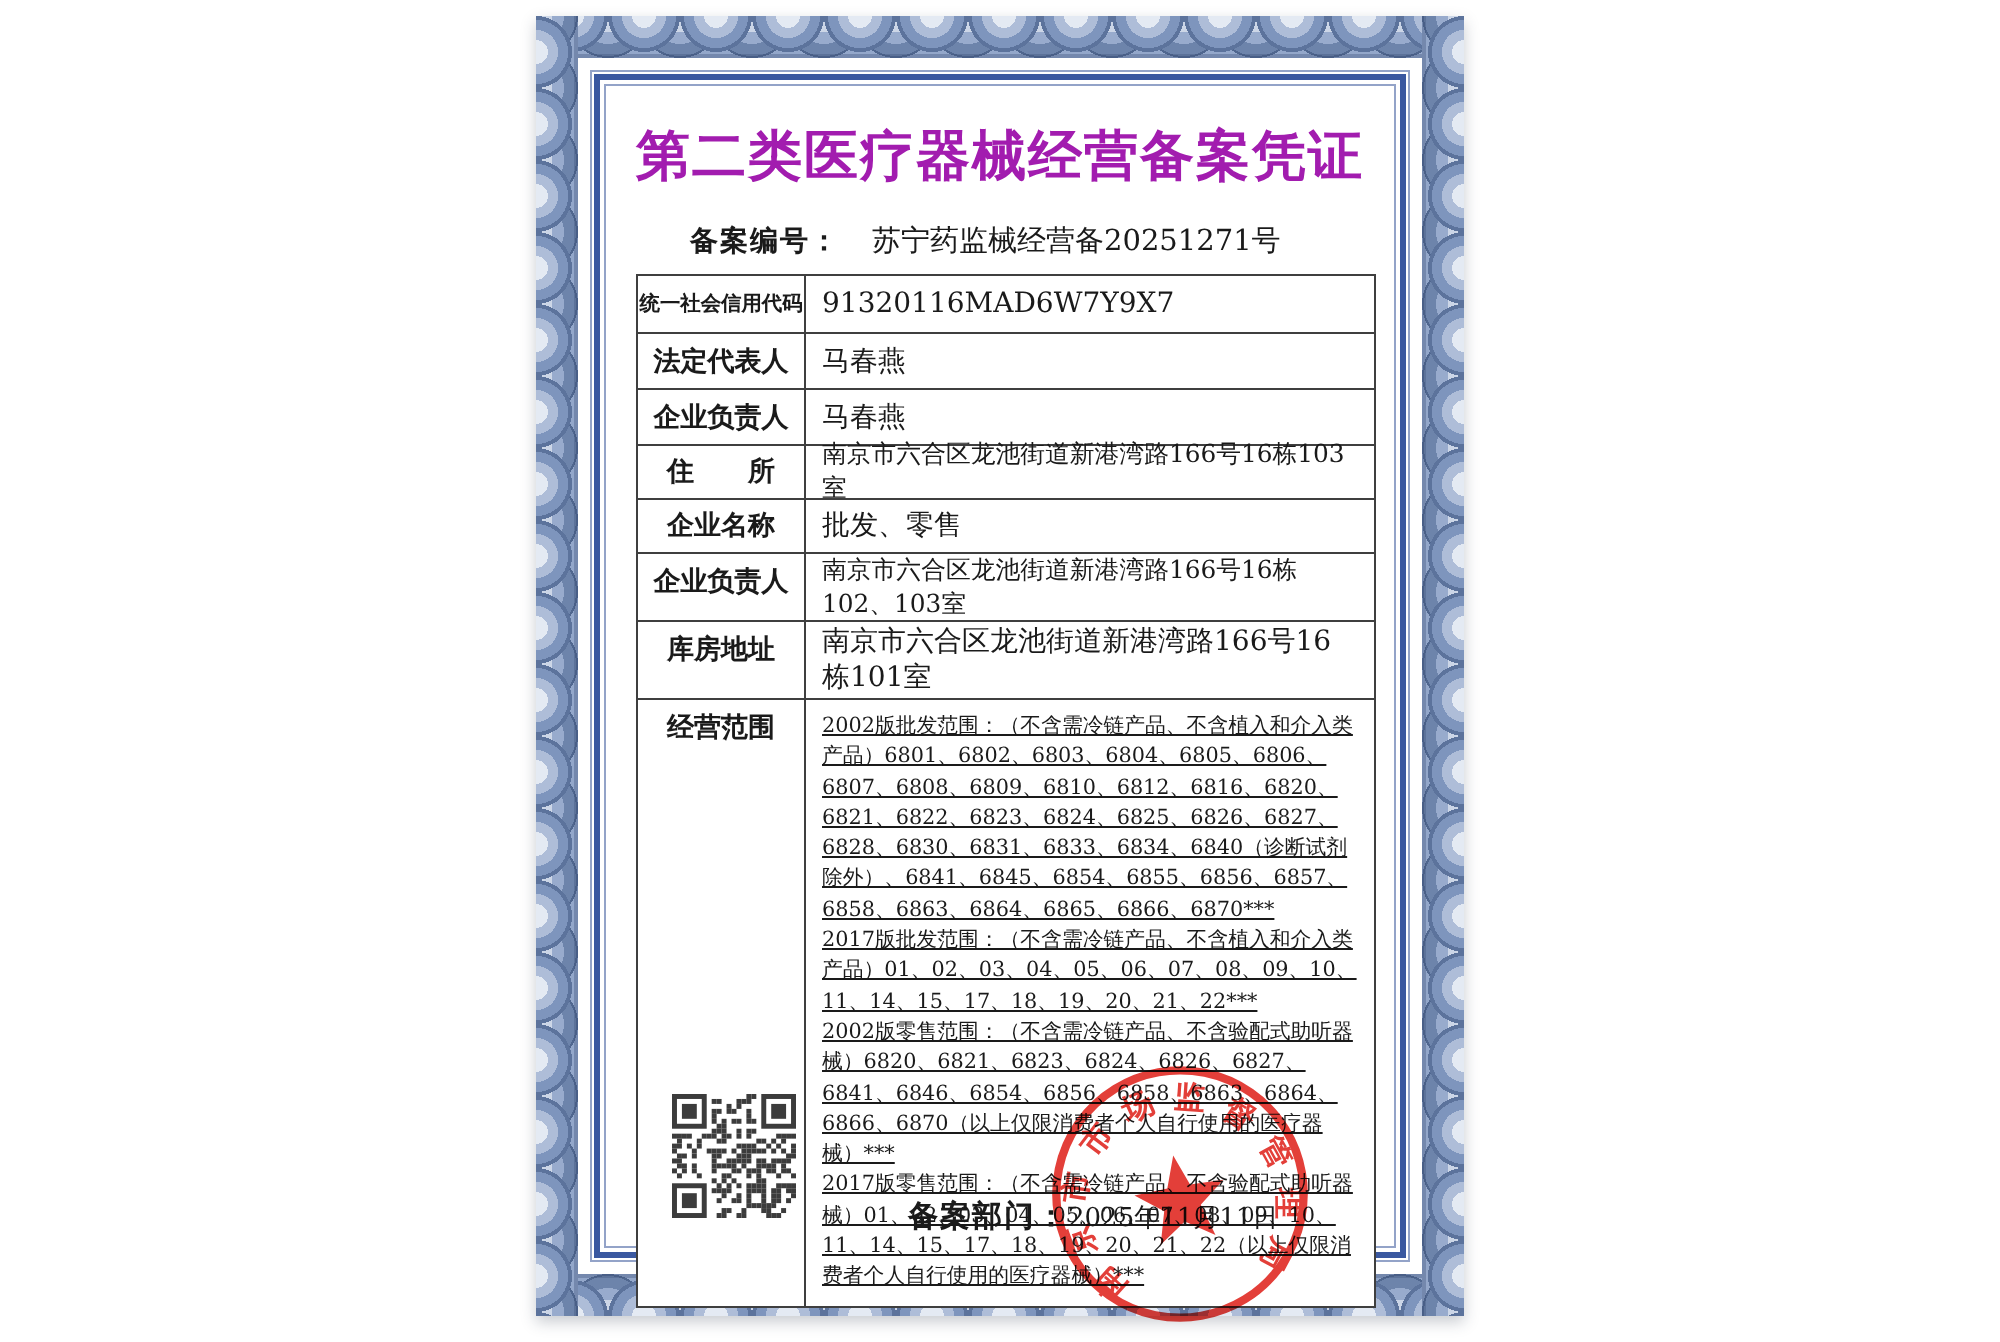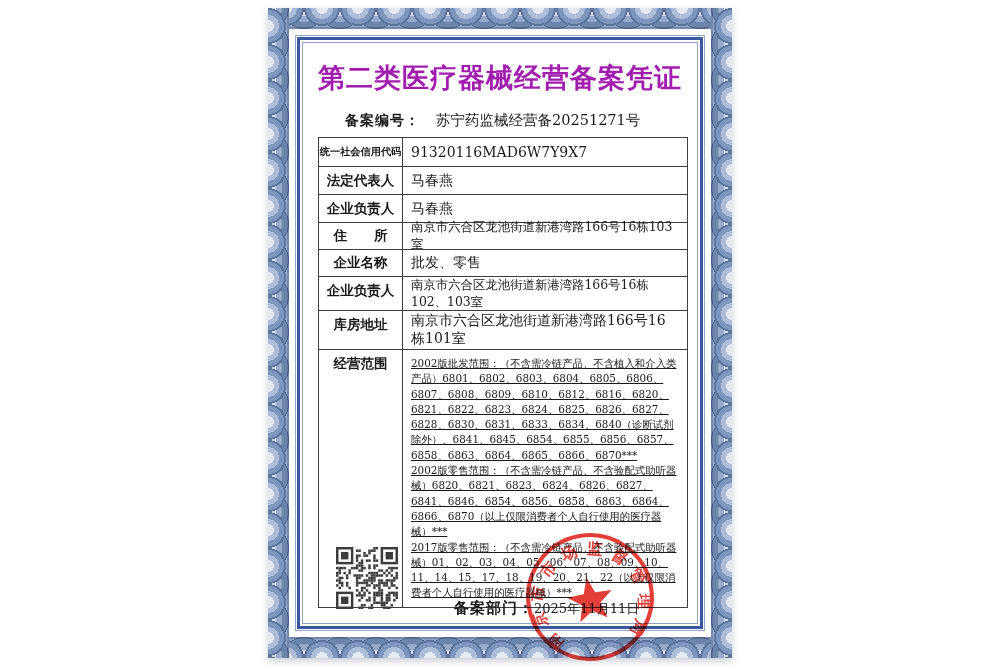--- a/index.html
+++ b/index.html
@@ -138,20 +138,21 @@
       <div class="t-value sm">南京市六合区龙池街道新港湾路166号16栋102、103室</div>
     </div>
     <div class="t-row h39 row-ware">
       <div class="t-label">库房地址</div>
       <div class="t-value">南京市六合区龙池街道新港湾路166号16栋101室</div>
     </div>
     <div class="t-row row-scope">
       <div class="t-label">经营范围</div>
       <div class="t-value">
         <p>2002版批发范围：（不含需冷链产品、不含植入和介入类产品）6801、6802、6803、6804、6805、6806、6807、6808、6809、6810、6812、6816、6820、6821、6822、6823、6824、6825、6826、6827、6828、6830、6831、6833、6834、6840（诊断试剂除外）、6841、6845、6854、6855、6856、6857、6858、6863、6864、6865、6866、6870***</p>
+        <p>2017版批发范围：（不含需冷链产品、不含植入和介入类产品）01、02、03、04、05、06、07、08、09、10、11、14、15、17、18、19、20、21、22***</p>
         <p>2002版零售范围：（不含需冷链产品、不含验配式助听器械）6820、6821、6823、6824、6826、6827、6841、6846、6854、6856、6858、6863、6864、6866、6870（以上仅限消费者个人自行使用的医疗器械）***</p>
         <p>2017版零售范围：（不含需冷链产品、不含验配式助听器械）01、02、03、04、05、06、07、08、09、10、11、14、15、17、18、19、20、21、22（以上仅限消费者个人自行使用的医疗器械）***</p>
       </div>
     </div>
   </div>
 
   <div class="qr">
     <svg viewBox="0 0 100 100" xmlns="http://www.w3.org/2000/svg" id="qr-svg">
         <rect x="60" y="0" width="4" height="4" fill="#3c3c3c"></rect>
         <rect x="64" y="0" width="4" height="4" fill="#3c3c3c"></rect>

